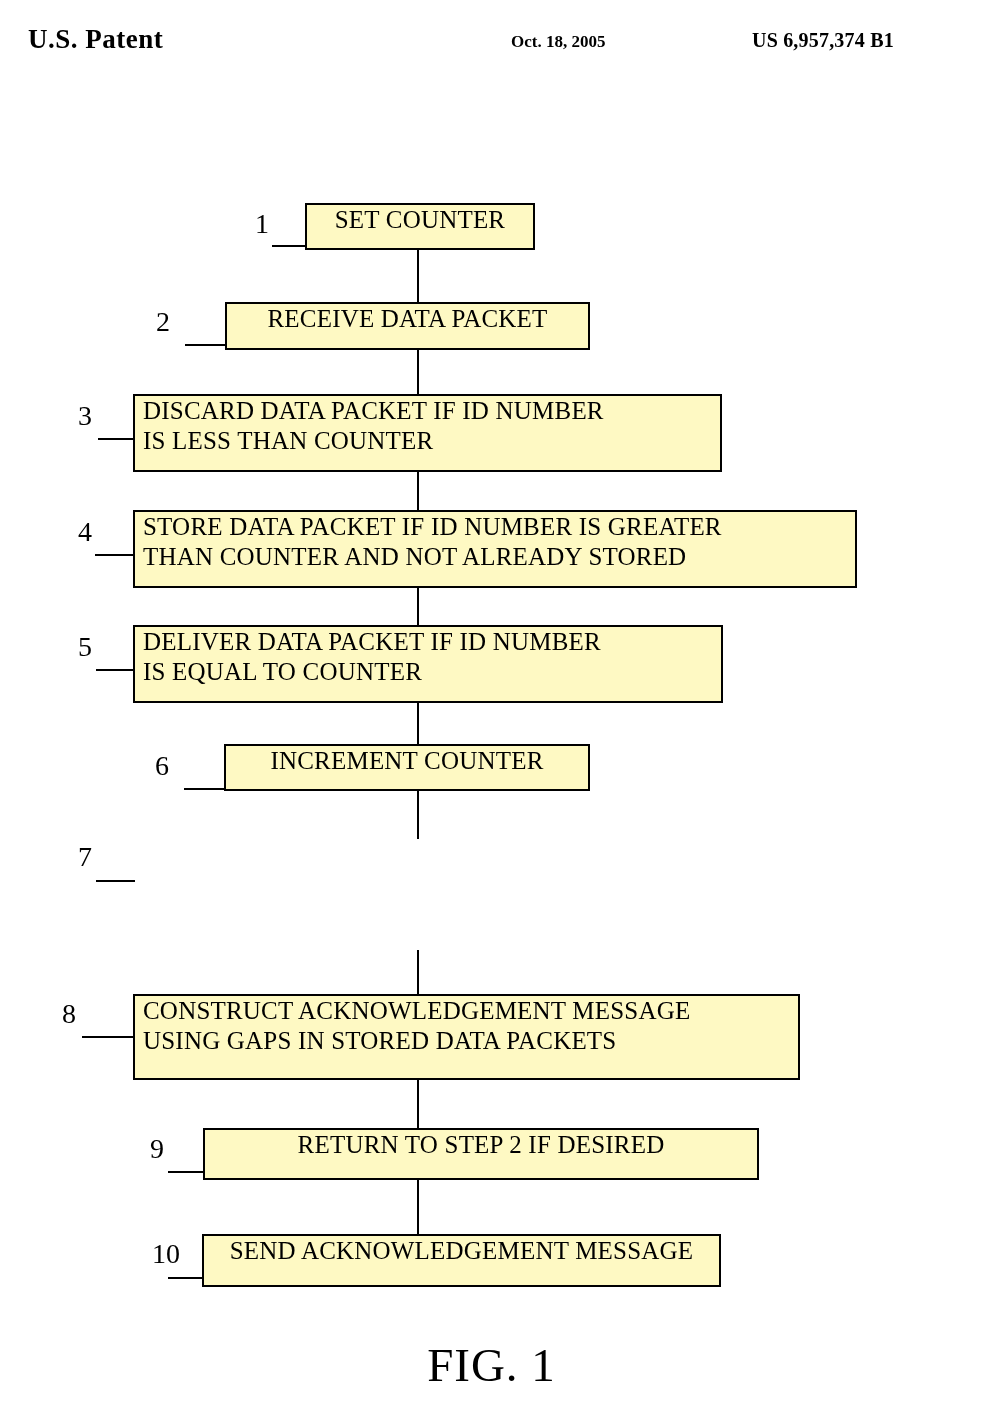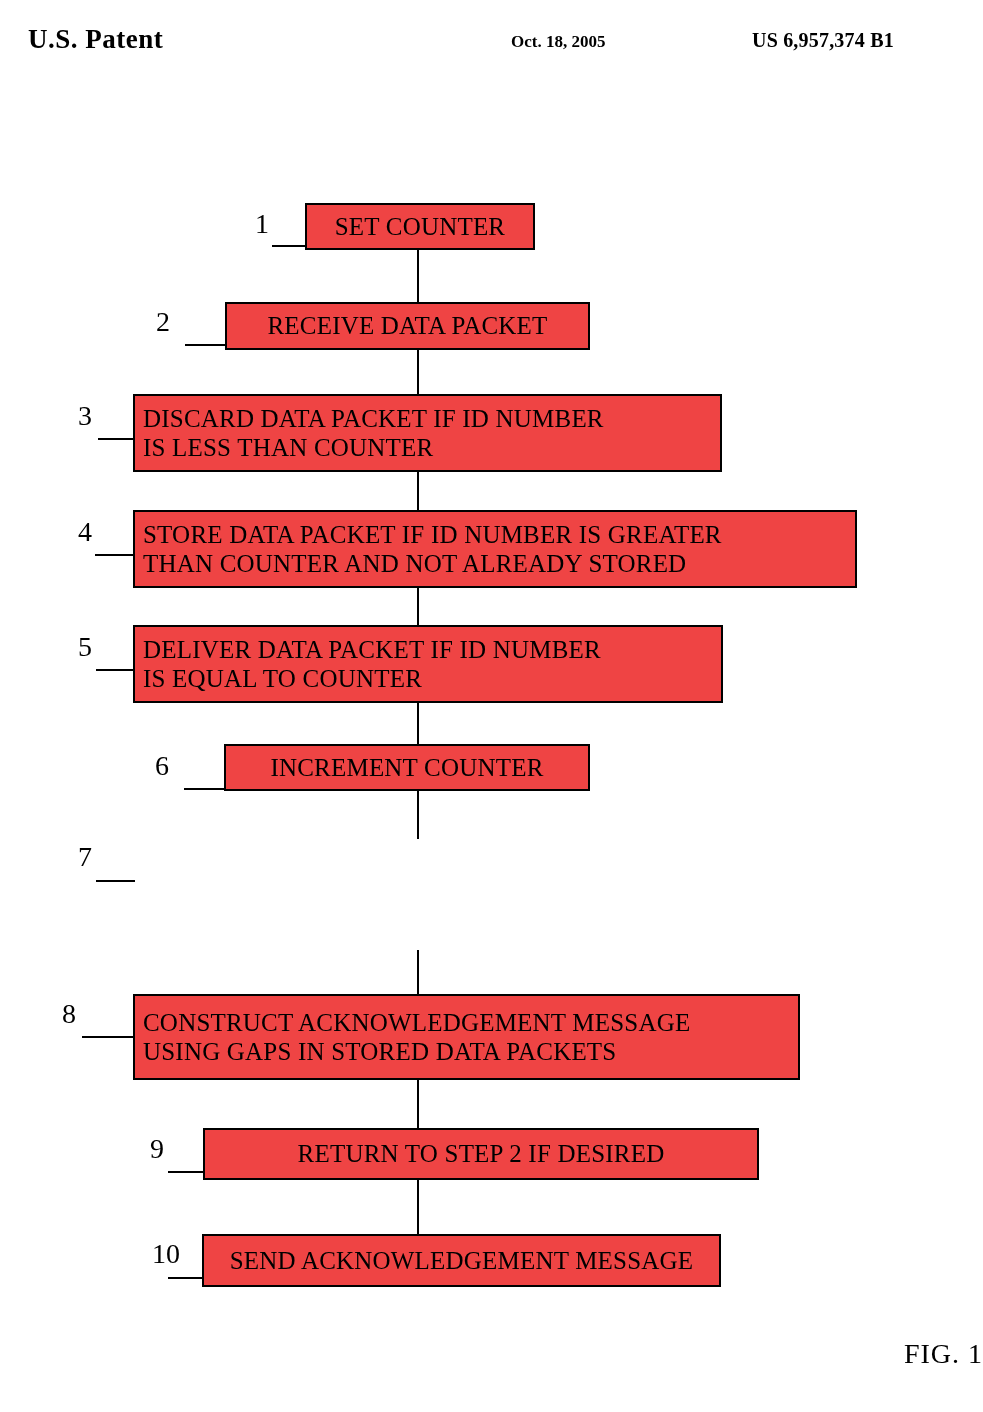--- a/index.html
+++ b/index.html
@@ -55,24 +55,24 @@
     left: 0;
     top: 0;
     width: 983px;
     height: 1412px;
   }
 
   .fc-box {
     position: absolute;
     box-sizing: border-box;
     border: 2px solid #000000;
-    background: #ef4444;
+    background: #fef9c3;
     display: flex;
     flex-direction: column;
-    justify-content: center;
+    justify-content: flex-start;
     z-index: 3;
   }
   .fc-box .fc-line {
     font-size: 25px;
     line-height: 1.18;
     white-space: nowrap;
     letter-spacing: 0.2px;
   }
   .fc-box.centered .fc-line {
     text-align: center;
@@ -103,22 +103,22 @@
     border-left: 2px solid #000000;
     z-index: 1;
   }
 
   
   #fig-caption {
     position: absolute;
     left: 0;
     top: 1338px;
     width: 983px;
-    text-align: right;
-    font-size: 28px;
+    text-align: center;
+    font-size: 47px;
     letter-spacing: 1px;
   }
 </style>
 </head>
 <body>
 
 <div id="patent-header">
   <div id="patent-office">U.S. Patent</div>
   <div id="patent-date">Oct. 18, 2005</div>
   <div id="patent-number">US 6,957,374 B1</div>

